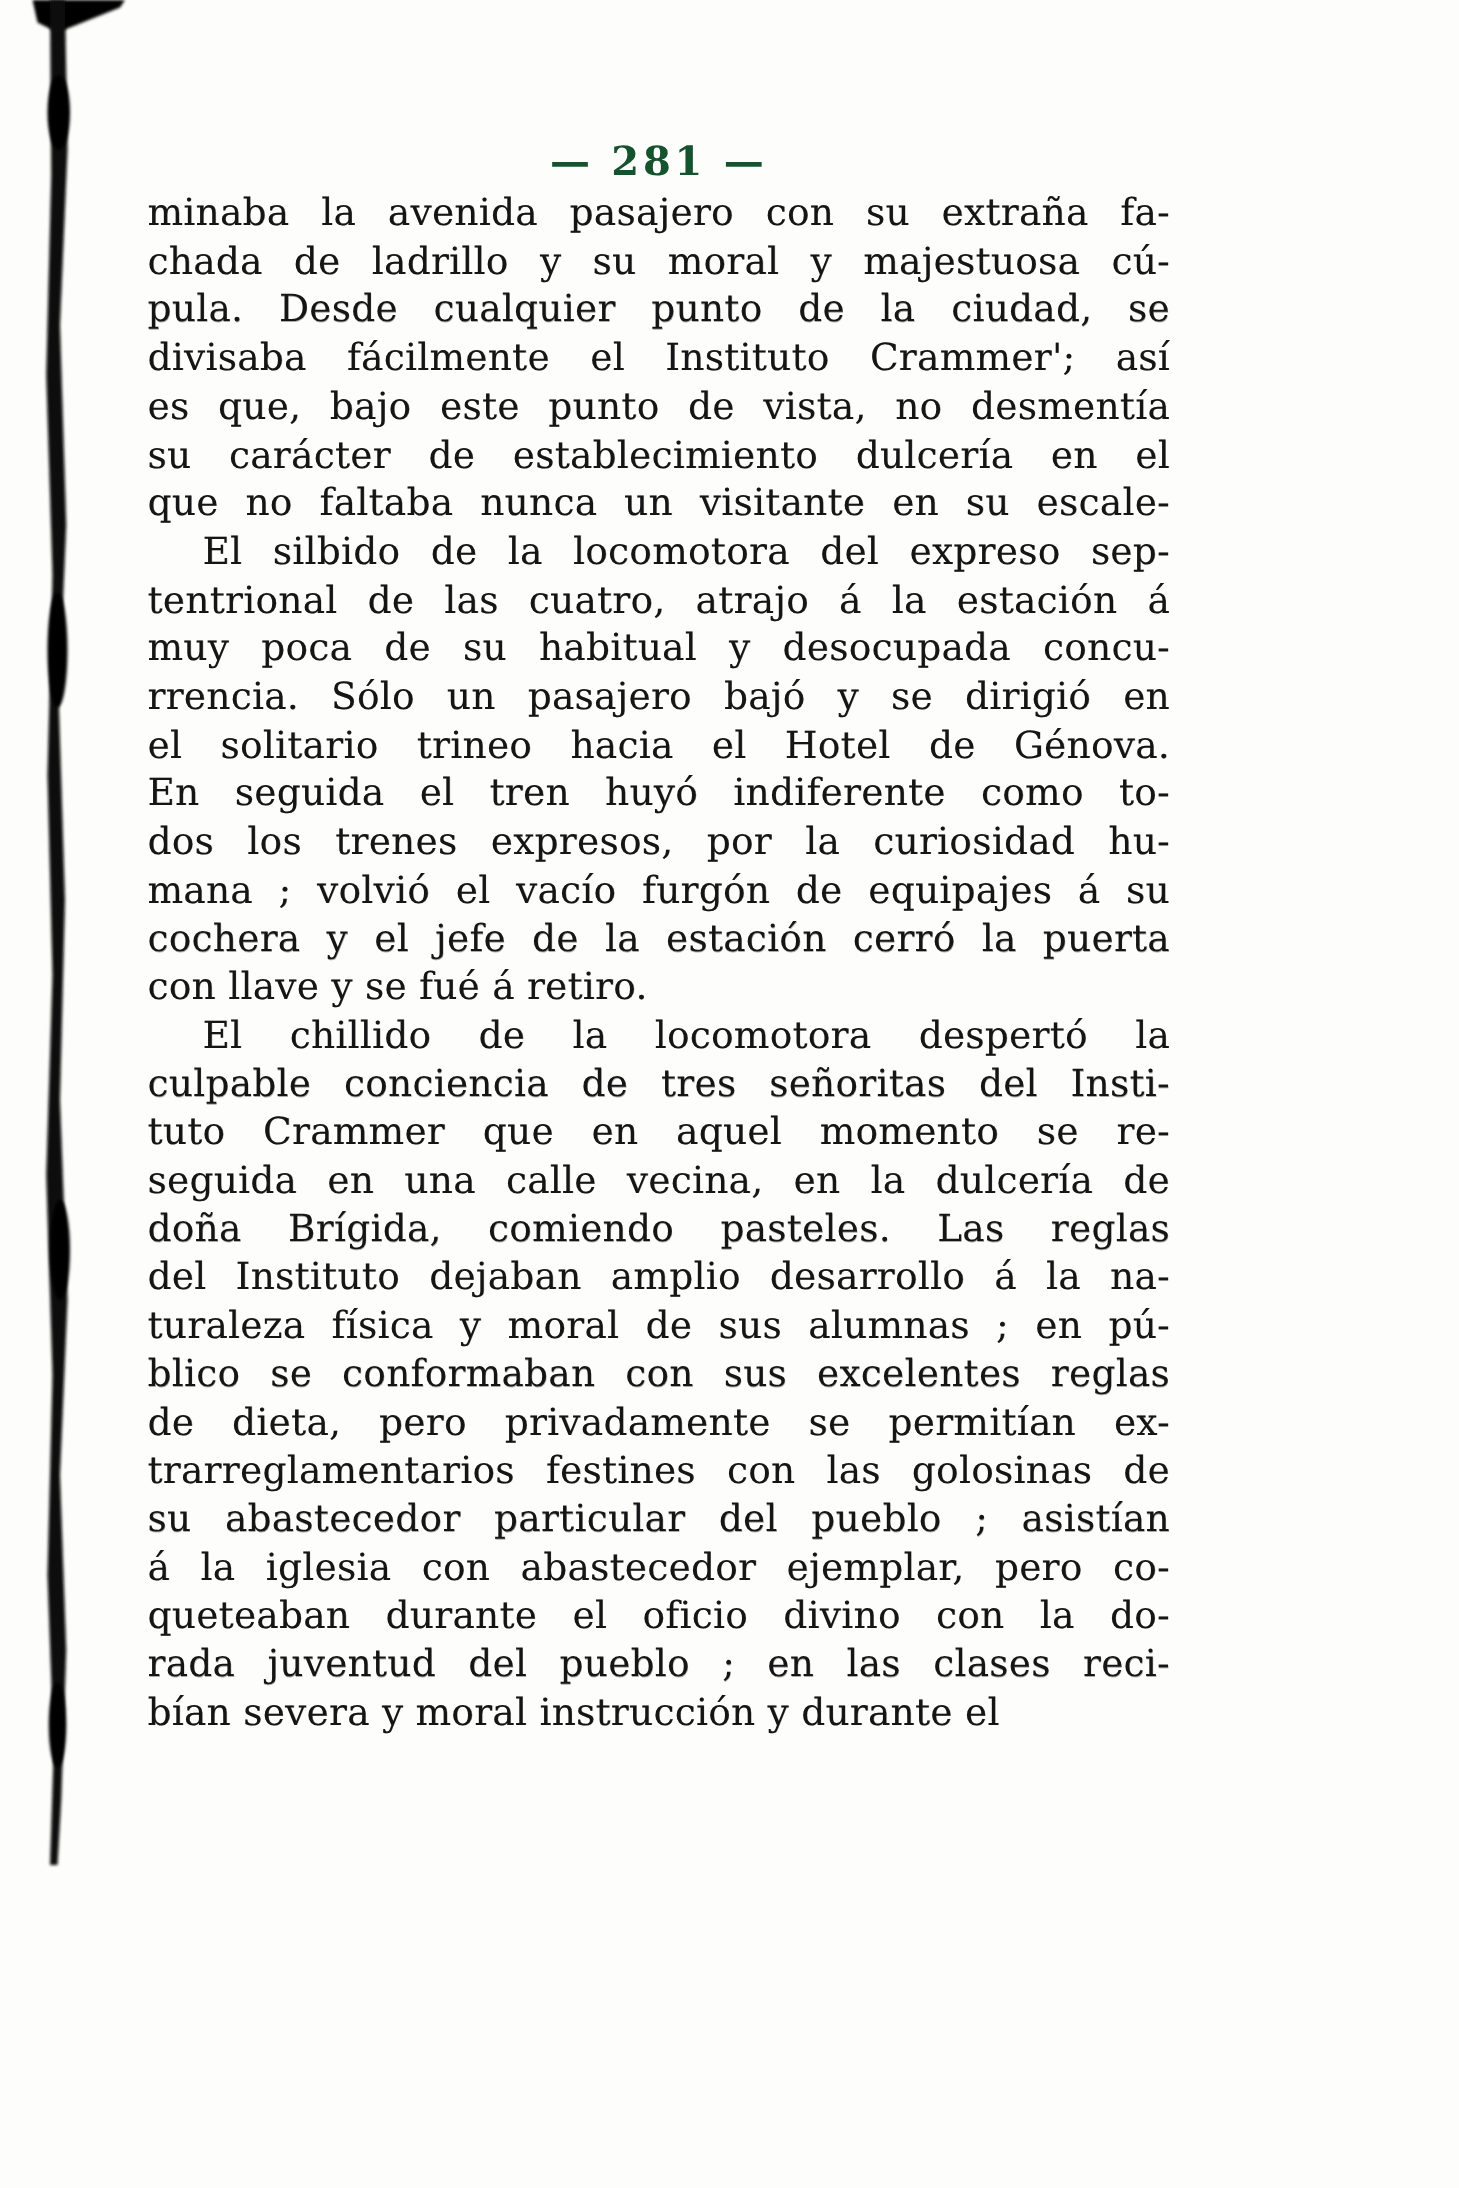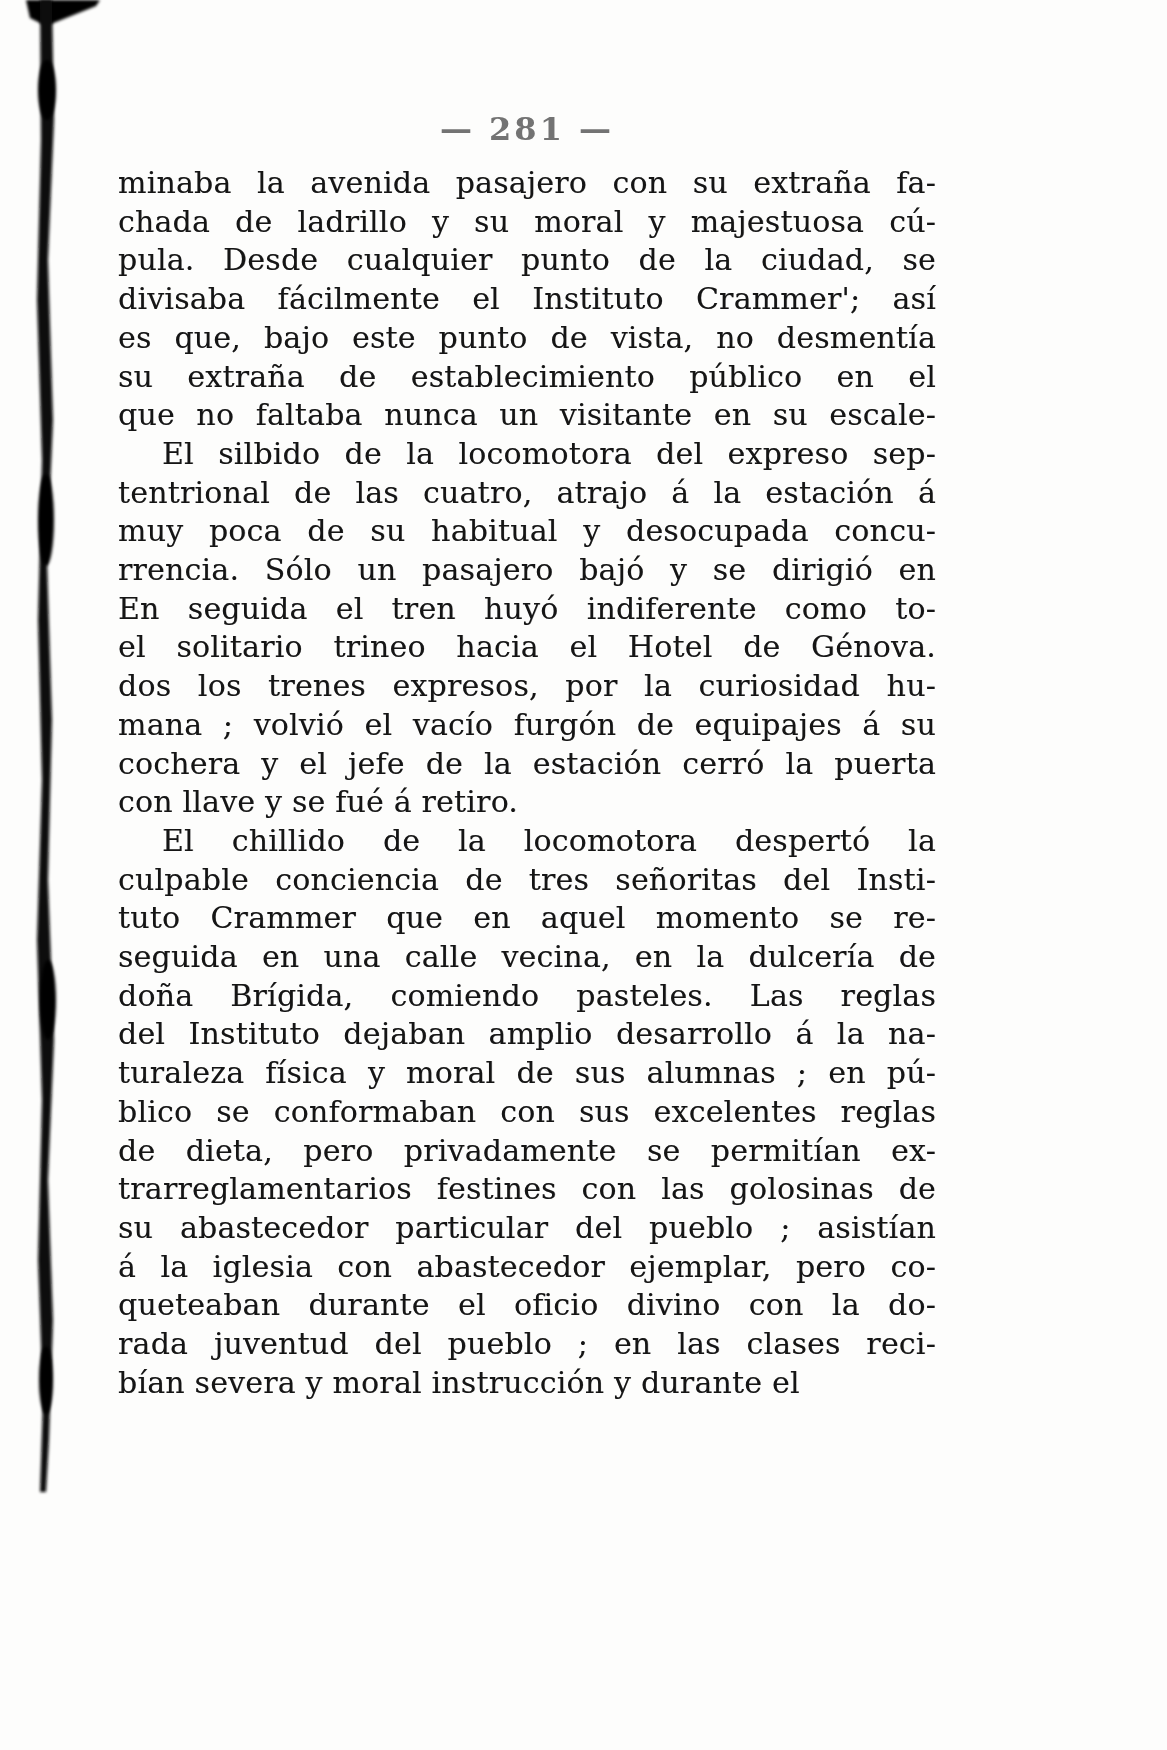--- a/index.html
+++ b/index.html
@@ -28,23 +28,23 @@
   .content {
     position: absolute;
     left: 118px;
     top: 110px;
     width: 818px;
   }
   .page-number {
     text-align: center;
     font-size: 32px;
     letter-spacing: 3px;
-    margin-bottom: 16px;
+    margin-bottom: 4px;
     font-weight: bold;
-    color: #737373;
+    color: #14532d;
   }
   .text-block {
     width: 100%;
   }
   .line {
     font-size: 30px;
     line-height: 38.7px;
     text-align: justify;
     text-align-last: justify;
     letter-spacing: 0.2px;
@@ -86,28 +86,28 @@
   </svg>
 
   <div class="content">
     <div class="page-number">— 281 —</div>
     <div class="text-block" id="text-block">
         <div class="line">minaba la avenida pasajero con su extraña fa-</div>
         <div class="line">chada de ladrillo y su moral y majestuosa cú-</div>
         <div class="line">pula. Desde cualquier punto de la ciudad, se</div>
         <div class="line">divisaba fácilmente el Instituto Crammer'; así</div>
         <div class="line">es que, bajo este punto de vista, no desmentía</div>
-        <div class="line">su extraña de establecimiento público en el</div>
+        <div class="line">su carácter de establecimiento dulcería en el</div>
         <div class="line">que no faltaba nunca un visitante en su escale-</div>
         <div class="line indent">El silbido de la locomotora del expreso sep-</div>
         <div class="line">tentrional de las cuatro, atrajo á la estación á</div>
         <div class="line">muy poca de su habitual y desocupada concu-</div>
         <div class="line">rrencia. Sólo un pasajero bajó y se dirigió en</div>
+        <div class="line">el solitario trineo hacia el Hotel de Génova.</div>
         <div class="line">En seguida el tren huyó indiferente como to-</div>
-        <div class="line">el solitario trineo hacia el Hotel de Génova.</div>
         <div class="line">dos los trenes expresos, por la curiosidad hu-</div>
         <div class="line">mana ; volvió el vacío furgón de equipajes á su</div>
         <div class="line">cochera y el jefe de la estación cerró la puerta</div>
         <div class="line last">con llave y se fué á retiro.</div>
         <div class="line indent">El chillido de la locomotora despertó la</div>
         <div class="line">culpable conciencia de tres señoritas del Insti-</div>
         <div class="line">tuto Crammer que en aquel momento se re-</div>
         <div class="line">seguida en una calle vecina, en la dulcería de</div>
         <div class="line">doña Brígida, comiendo pasteles. Las reglas</div>
         <div class="line">del Instituto dejaban amplio desarrollo á la na-</div>

